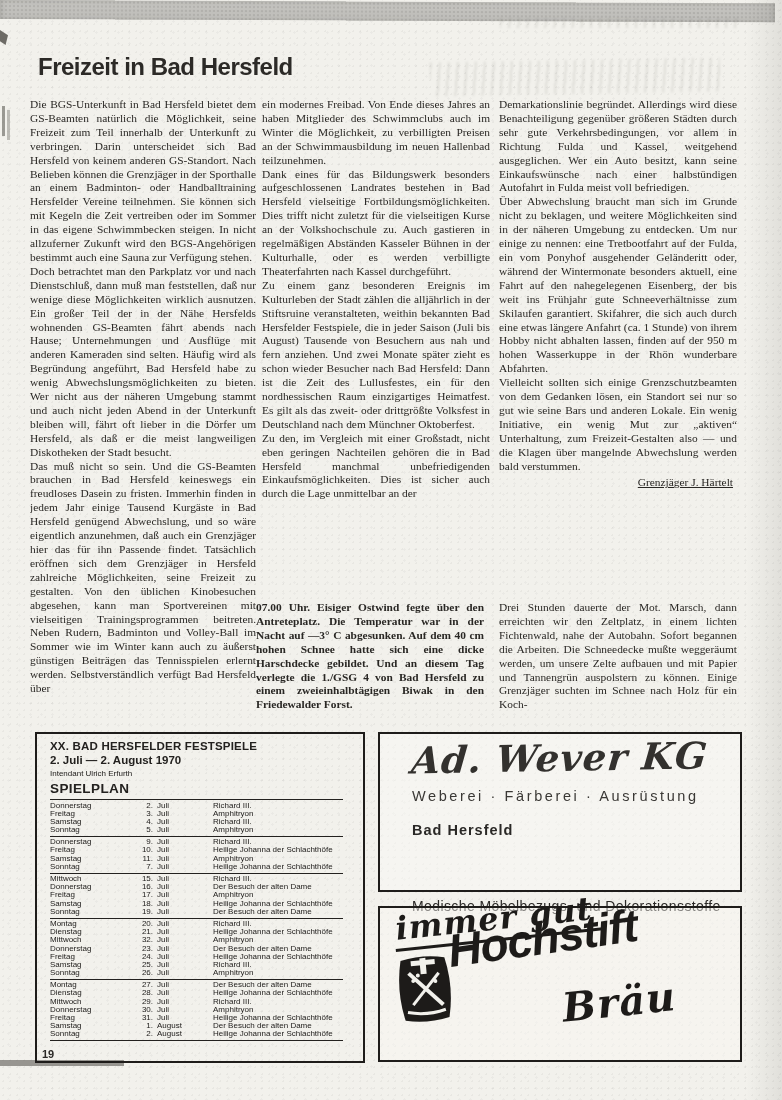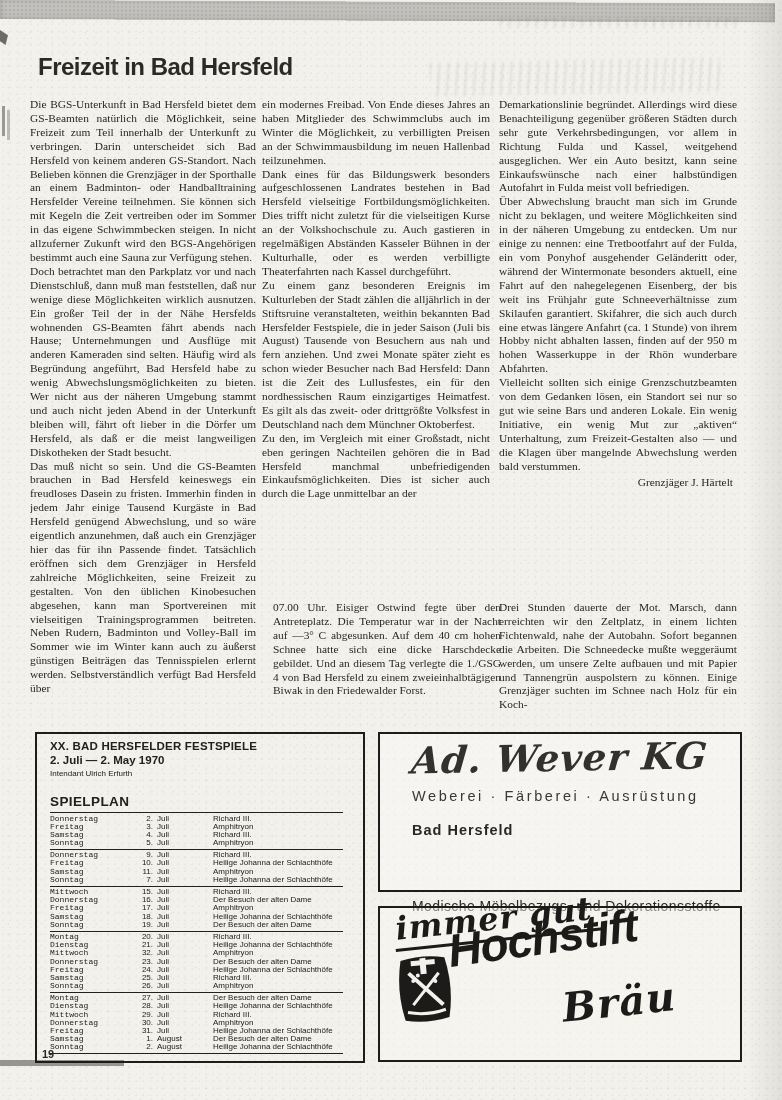--- a/index.html
+++ b/index.html
@@ -42,37 +42,37 @@
     font-size:30px;letter-spacing:-0.5px;color:#2c2a27;}
 
   
   .fz-col,.wb-col{position:absolute;font-size:11.4px;line-height:13.9px;
     text-align:justify;color:#292724;}
   .fz-col p,.wb-col p{margin:0;}
   .fz-col.c0{left:30px;top:98px;width:226px;height:632px;overflow:hidden;}
   .fz-col.c1{left:262px;top:98px;width:228px;height:450px;overflow:hidden;}
   .fz-col.c2{left:499px;top:98px;width:238px;height:450px;overflow:hidden;}
   .wb-col{top:601px;height:130px;overflow:hidden;}
-  .wb-col.c0{left:273px;width:228px;}
+  .wb-col.c0{left:256px;width:228px;font-weight:bold;}
   .wb-col.c1{left:499px;width:238px;}
-  .byline{text-align:right !important;margin-top:3px !important;padding-right:4px;}
+  .byline{text-align:right !important;margin-top:3px !important;padding-right:4px;text-decoration:underline;}
 
   
   .festspiele-box{position:absolute;left:35px;top:732px;width:330px;height:331px;
     border:2.5px solid #1e1c1a;box-sizing:border-box;
     padding:6px 20px 4px 13px;overflow:hidden;
     font-family:"Liberation Sans", sans-serif;color:#23211f;}
   .fs-title{font-weight:bold;font-size:11.5px;letter-spacing:.2px;margin-bottom:2px;}
   .fs-dates{font-weight:bold;font-size:11.5px;margin-bottom:3px;}
-  .fs-intendant{font-size:8px;margin-bottom:16px;}
+  .fs-intendant{font-size:8px;margin-bottom:3px;}
   .fs-plan-heading{font-weight:bold;font-size:13.5px;letter-spacing:.4px;margin-bottom:3px;}
   #spielplan{border-bottom:1.8px solid #23211f;}
   .sp-group{border-top:1.8px solid #23211f;padding:1.5px 0 2px 0;}
   .sp-row{display:flex;font-size:8px;line-height:8.1px;white-space:nowrap;}
-  .sp-day{width:85px;flex:0 0 auto;font-family:Liberation Mono, monospace;}
+  .sp-day{width:85px;flex:0 0 auto;}
   .sp-dnum{width:18px;flex:0 0 auto;text-align:right;}
   .sp-dmon{width:56px;flex:0 0 auto;padding-left:4px;}
   .sp-play{flex:1;}
   .fs-footer{margin-top:4px;font-size:8.5px;line-height:10px;font-weight:bold;}
   .fs-ausk{letter-spacing:2.2px;}
 
   
   .wever-box{position:absolute;left:378px;top:732px;width:364px;height:160px;
     border:2.5px solid #1e1c1a;box-sizing:border-box;background:rgba(250,249,245,.5);
     font-family:"Liberation Sans", sans-serif;color:#2a2826;}
@@ -139,21 +139,21 @@
       <div class="wb-col c0" lang="de">
         <p>07.00 Uhr. Eisiger Ostwind fegte über den Antreteplatz. Die Temperatur war in der Nacht auf —3° C abgesunken. Auf dem 40 cm hohen Schnee hatte sich eine dicke Harschdecke gebildet. Und an diesem Tag verlegte die 1./GSG 4 von Bad Hersfeld zu einem zweieinhalbtägigen Biwak in den Friedewalder Forst.</p>
       </div>
       <div class="wb-col c1" lang="de">
         <p>Drei Stunden dauerte der Mot. Marsch, dann erreichten wir den Zeltplatz, in einem lichten Fichtenwald, nahe der Autobahn. Sofort begannen die Arbeiten. Die Schneedecke mußte weggeräumt werden, um unsere Zelte aufbauen und mit Papier und Tannengrün auspolstern zu können. Einige Grenzjäger suchten im Schnee nach Holz für ein Koch-</p>
       </div>
     </div>
 
   <div class="festspiele-box">
     <div class="fs-title">XX. BAD HERSFELDER FESTSPIELE</div>
-    <div class="fs-dates">2. Juli — 2. May 1970</div>
+    <div class="fs-dates">2. Juli — 2. August 1970</div>
     <div class="fs-intendant">Intendant Ulrich Erfurth</div>
     <div class="fs-plan-heading">SPIELPLAN</div>
     <div id="spielplan">
         <div class="sp-group">
           <div class="sp-row">
             <span class="sp-day">Donnerstag</span>
             <span class="sp-dnum">2.</span>
             <span class="sp-dmon">Juli</span>
             <span class="sp-play">Richard III.</span>
           </div>

